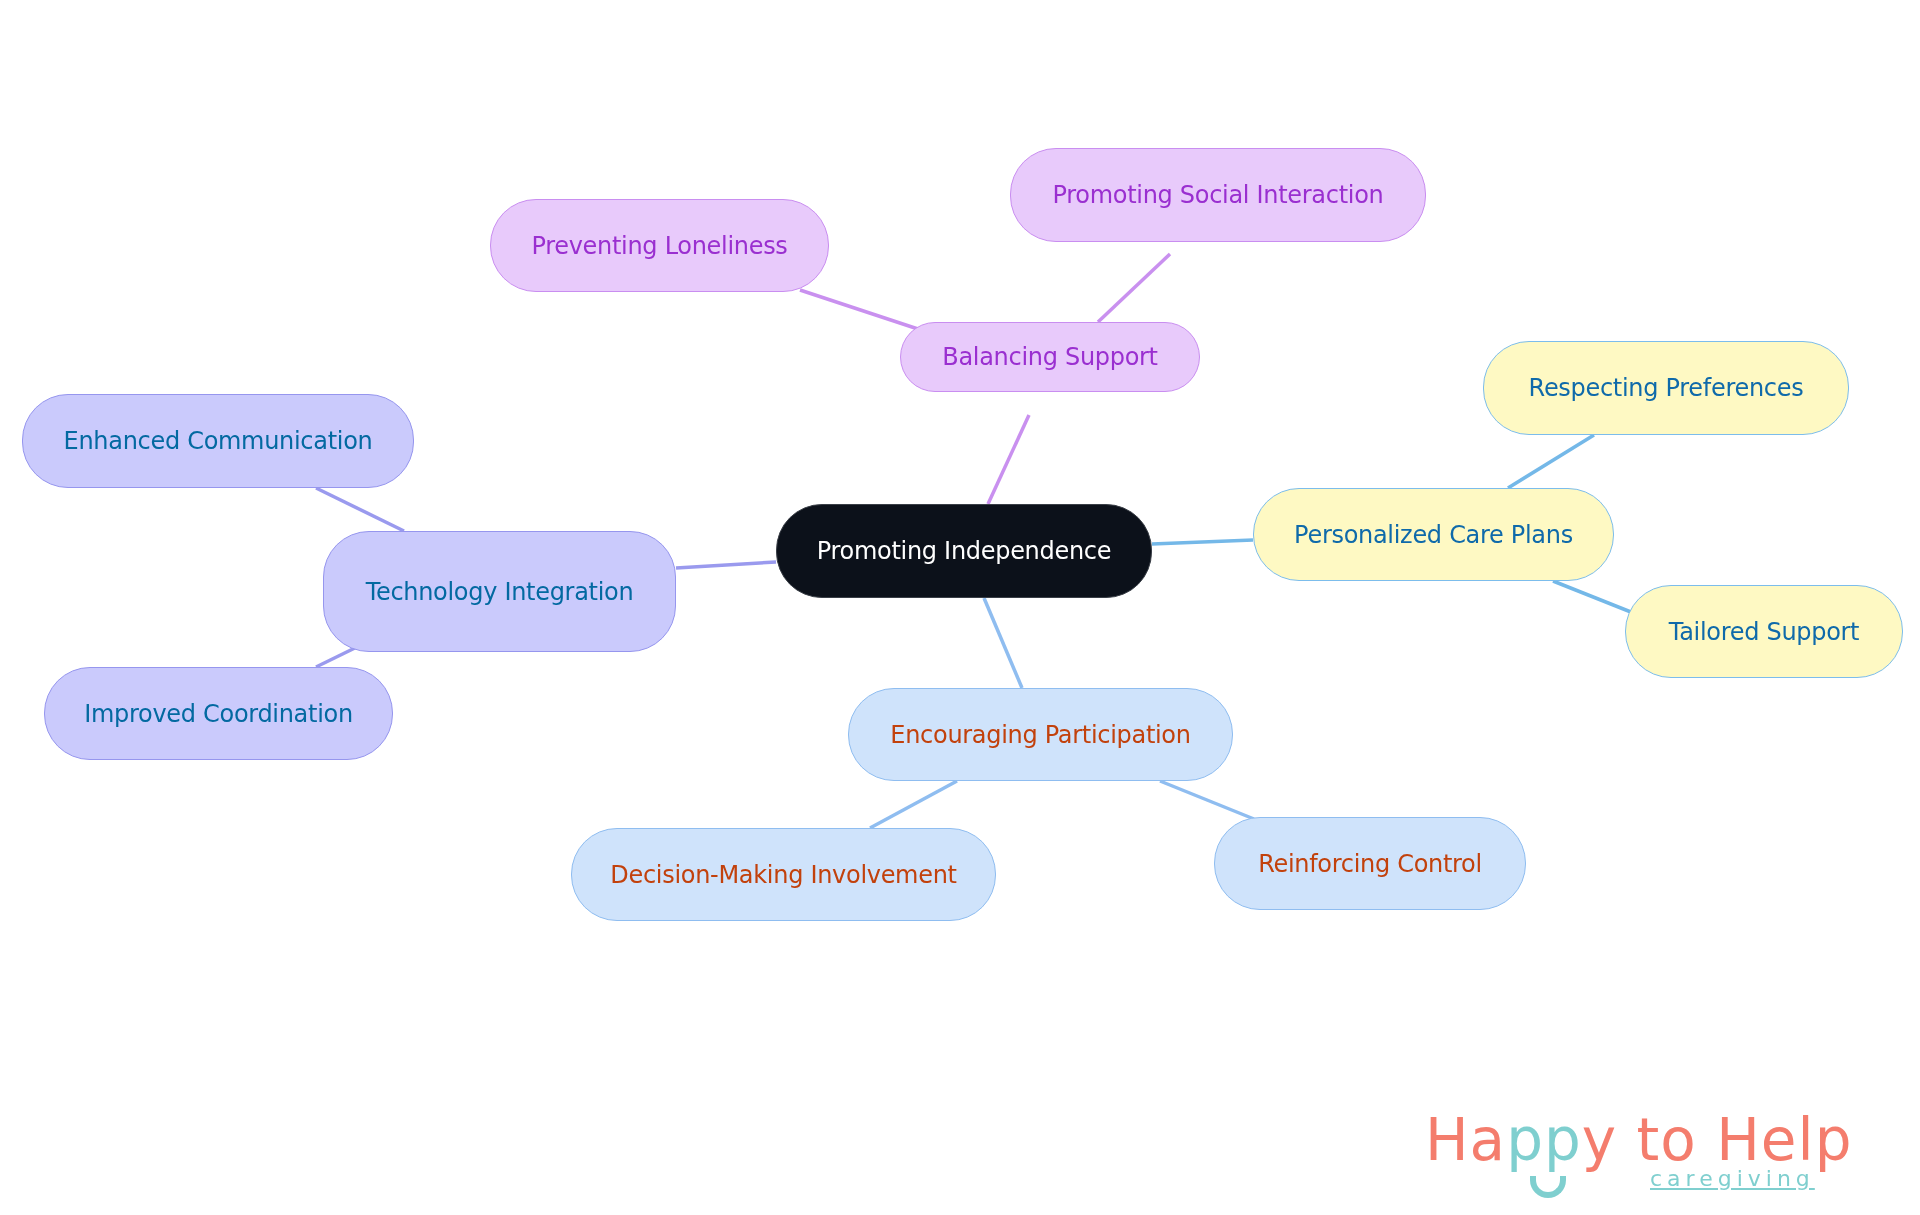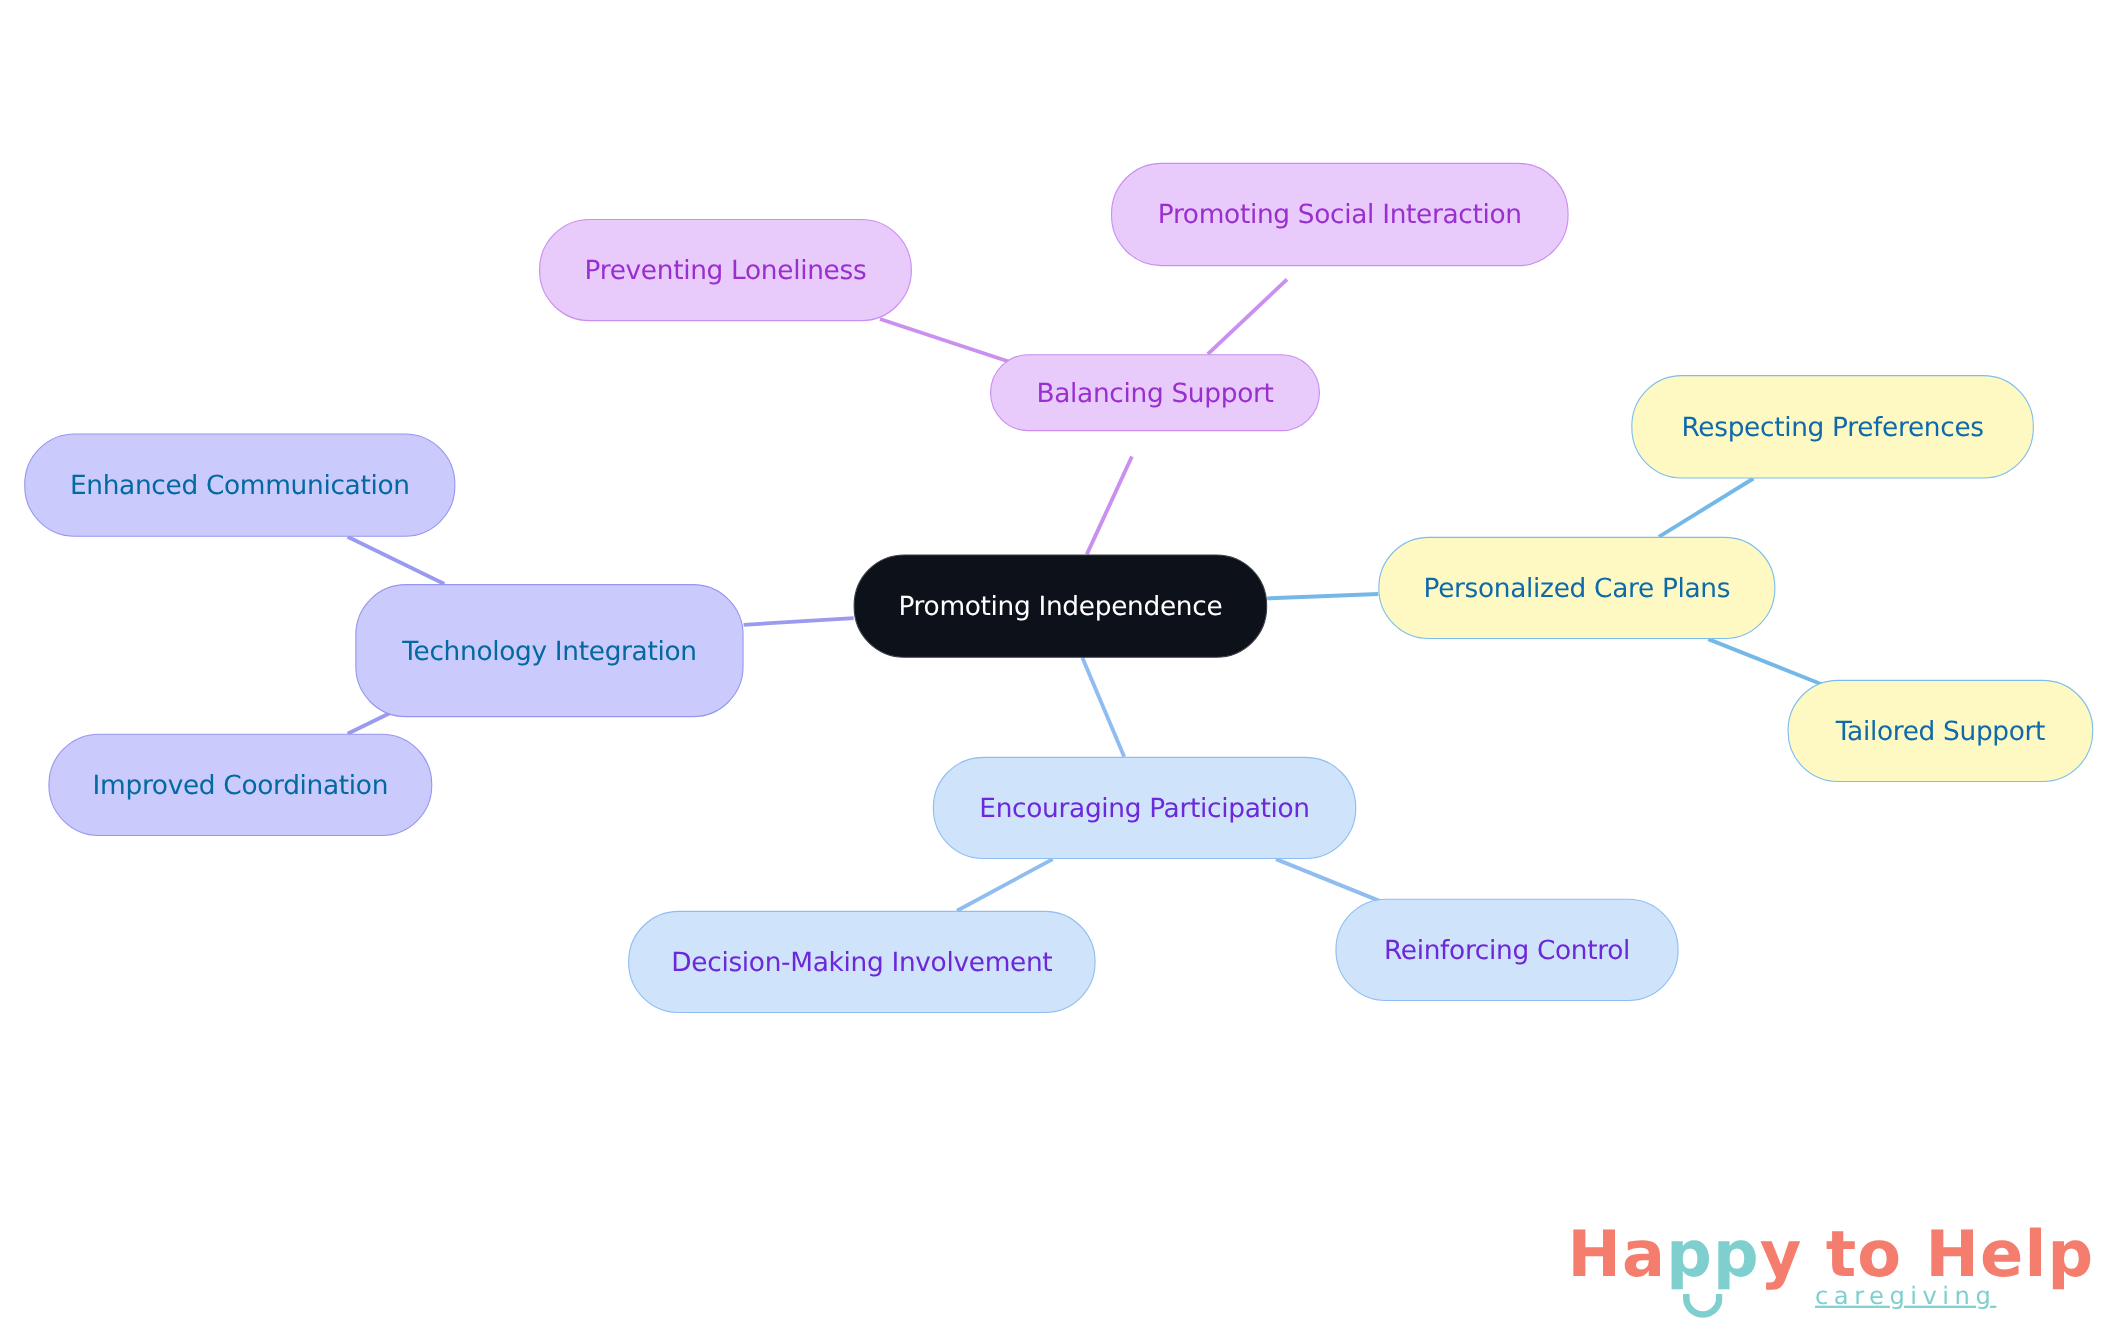--- a/index.html
+++ b/index.html
@@ -5,25 +5,25 @@
   html, body { margin:0; padding:0; background:#ffffff; }
   body { width:1920px; height:1215px; position:relative; overflow:hidden;
          font-family:"DejaVu Sans","Liberation Sans",sans-serif; }
   svg.edges { position:absolute; left:0; top:0; width:1920px; height:1215px; }
   .node { position:absolute; box-sizing:border-box; border-radius:46px;
           display:flex; align-items:center; justify-content:center;
           font-size:24px; letter-spacing:-0.3px; white-space:nowrap; border:1.5px solid; }
   .root { background:#0c111a; color:#ffffff; border-color:#3a3f47; }
   .purple { background:#e8cafb; color:#9a2fd0; border-color:#c98ef0; }
   .sky { background:#fef9c3; color:#0f6aaa; border-color:#7cbdec; }
-  .pale { background:#cfe3fb; color:#6d28d9; border-color:#8fbdf0; }
+  .pale { background:#cfe3fb; color:#c2410c; border-color:#8fbdf0; }
   .indigo { background:#cacafc; color:#0369a1; border-color:#9696ee; }
   .logo { position:absolute; left:1425px; top:1106px; width:470px; height:100px; }
   .logo-main { position:absolute; left:0; top:0; font-family:"DejaVu Sans","Liberation Sans",sans-serif;
-               font-weight:bold; font-size:58px; letter-spacing:1px; color:#f47d6d; white-space:nowrap; }
+               font-weight:normal; font-size:58px; letter-spacing:1px; color:#f47d6d; white-space:nowrap; }
   .logo-main .teal { color:#7fcfcf; }
   .logo-sub { position:absolute; left:225px; top:60px; font-size:22px; letter-spacing:5px;
               color:#7fcfcf; white-space:nowrap;text-decoration:underline; }
   .smile { position:absolute; left:105px; top:70px; width:36px; height:22px;
            border:6px solid #7fcfcf; border-top:none; border-radius:0 0 26px 26px; box-sizing:border-box; }
 </style>
 </head>
 <body>
 
 <svg class="edges" viewBox="0 0 1920 1215">
@@ -46,21 +46,21 @@
 </svg>
 
 <div class="node root" style="left:776px;top:504px;width:376px;height:94px;">Promoting Independence</div>
 
 <div class="node purple" style="left:900px;top:322px;width:300px;height:70px;">Balancing Support</div>
 <div class="node purple" style="left:490px;top:199px;width:339px;height:93px;">Preventing Loneliness</div>
 <div class="node purple" style="left:1010px;top:148px;width:416px;height:94px;">Promoting Social Interaction</div>
 
 <div class="node sky" style="left:1253px;top:488px;width:361px;height:93px;">Personalized Care Plans</div>
 <div class="node sky" style="left:1483px;top:341px;width:366px;height:94px;">Respecting Preferences</div>
-<div class="node sky" style="left:1625px;top:618px;width:278px;height:93px;">Tailored Support</div>
+<div class="node sky" style="left:1625px;top:585px;width:278px;height:93px;">Tailored Support</div>
 
 <div class="node pale" style="left:848px;top:688px;width:385px;height:93px;">Encouraging Participation</div>
 <div class="node pale" style="left:571px;top:828px;width:425px;height:93px;">Decision-Making Involvement</div>
 <div class="node pale" style="left:1214px;top:817px;width:312px;height:93px;">Reinforcing Control</div>
 
 <div class="node indigo" style="left:323px;top:531px;width:353px;height:121px;">Technology Integration</div>
 <div class="node indigo" style="left:22px;top:394px;width:392px;height:94px;">Enhanced Communication</div>
 <div class="node indigo" style="left:44px;top:667px;width:349px;height:93px;">Improved Coordination</div>
 
 <div class="logo">

